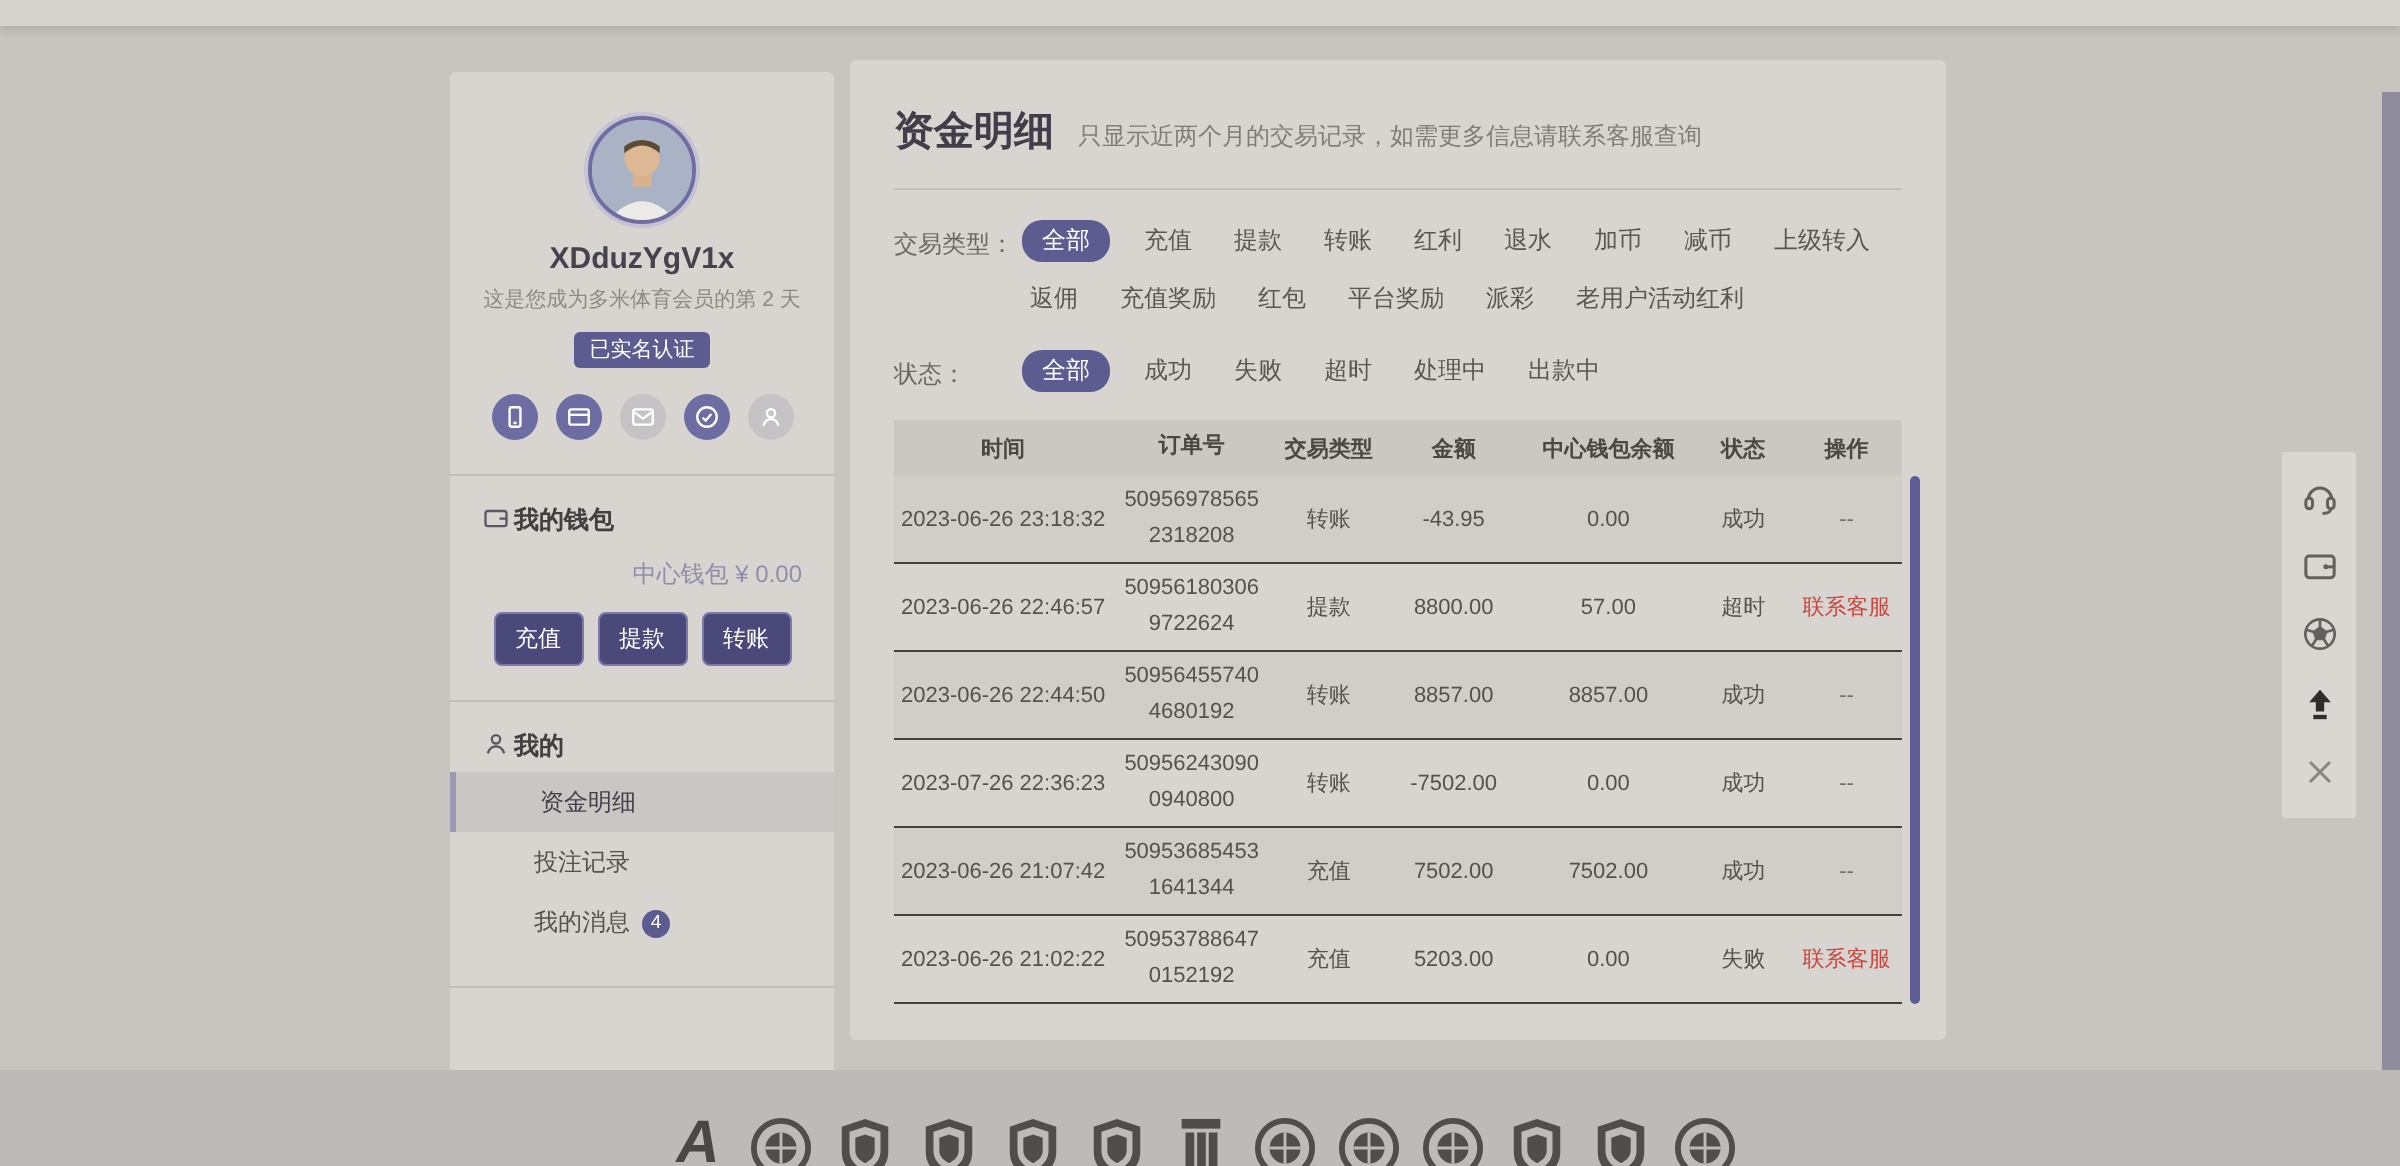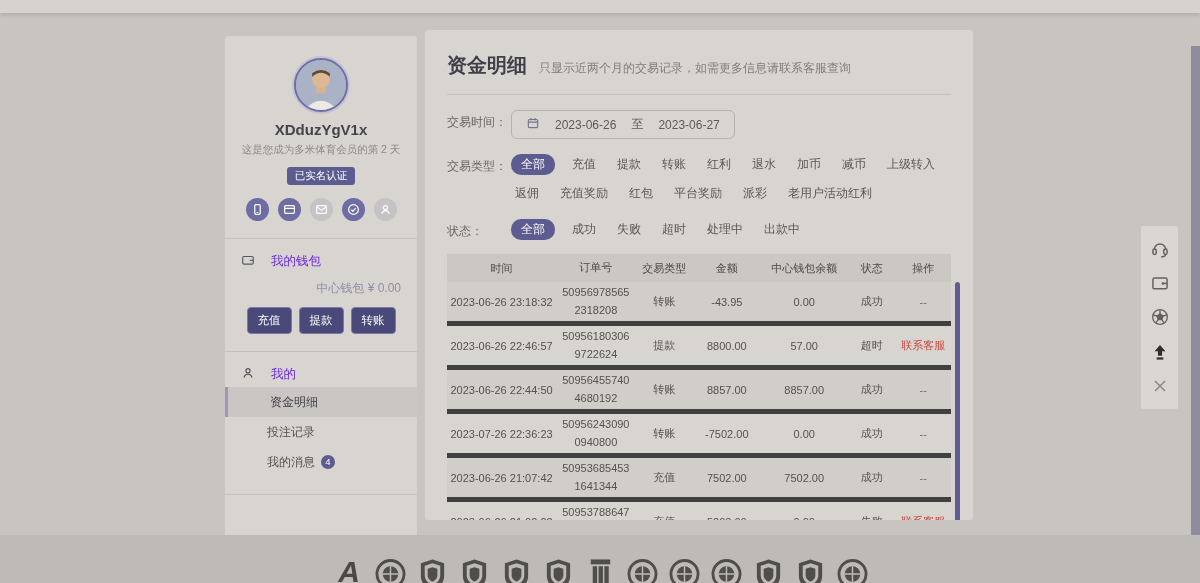--- a/index.html
+++ b/index.html
@@ -15,21 +15,21 @@
   .avatar-wrap svg{display:block;width:100%;height:100%}
   .uname{margin-top:9px;text-align:center;font-size:15px;font-weight:bold;color:#45434e}
   .unote{margin-top:5px;text-align:center;font-size:10.5px;color:#8d8a84}
   .vbadge-row{text-align:center;margin-top:8px}
   .vbadge{display:inline-block;background:#5d5c91;color:#fff;font-size:10.5px;padding:2px 8px;border-radius:3px}
   .vicons{display:flex;justify-content:center;gap:9px;margin-top:13px}
   .vicon{width:23px;height:23px;border-radius:50%;background:#c6c3c7;color:#fff;display:flex;align-items:center;justify-content:center}
   .vicon.on{background:#6e6da3}
   .vicon svg{width:13px;height:13px}
   .sb-divider{height:1px;background:#c3c0bb;margin:17px -16px 0}
-  .sec-head{display:flex;align-items:center;gap:16px;margin-top:14px;font-size:12.5px;font-weight:normal;color:#6d28d9}
+  .sec-head{display:flex;align-items:center;gap:2px;margin-top:14px;font-size:12.5px;font-weight:bold;color:#404040}
   .sec-head svg{width:14px;height:14px;color:#5a5864}
   .balance{margin-top:10px;text-align:right;font-size:12px;color:#8f8da9}
   .wallet-btns{display:flex;justify-content:center;gap:7px;margin-top:10px}
   .wbtn{background:#4a4979;border:1px solid #7a79a8;color:#fff;font-size:11.5px;padding:5px 10px;border-radius:4px;cursor:pointer;font-family:inherit}
   .menu{margin-top:4px}
   .mitem{position:relative;height:30px;line-height:30px;padding-left:26px;font-size:12px;color:#55524e;cursor:pointer}
   .mitem.active{margin:0 -16px;padding-left:42px;background:#cac6c3;border-left:3px solid #9b99b3;color:#403e48}
   .mbadge{display:inline-block;margin-left:6px;width:14px;height:14px;line-height:14px;border-radius:50%;background:#5d5c91;color:#fff;font-size:9.5px;text-align:center;vertical-align:1px}
 
   
@@ -42,22 +42,22 @@
   .f-label{flex:0 0 64px;padding-top:4px}
   .datebox{display:inline-flex;align-items:center;gap:15px;border:1px solid #b6b3ae;border-radius:6px;padding:5px 14px;color:#5d5a55}
   .datebox svg{width:14px;height:14px;color:#74728c}
   .opts{flex:1;display:flex;flex-wrap:wrap;align-items:center;gap:8px 13px}
   .opt{font-size:12px;color:#5a5751;cursor:pointer;padding:2px 4px}
   .opt.sel{background:#5d5c91;color:#fff;border-radius:10px;padding:2px 10px}
 
   
   .tablewrap{position:relative;margin-top:14px}
   .thead,.trow{display:flex;align-items:center;text-align:center}
-  .thead{background:#cbc8c4;height:28px;font-size:11px;font-weight:normal;color:#4a4843}
-  .trow{min-height:44px;font-size:11px;color:#55524d;border-bottom:5px solid #404040}
+  .thead{background:#cbc8c4;height:28px;font-size:11px;font-weight:bold;color:#4a4843}
+  .trow{min-height:44px;font-size:11px;color:#55524d;border-bottom:1px solid #404040}
   .trow:nth-child(odd){background:#d1cdc9}
   .c1{width:110px}.c2{width:80px;word-break:break-all;padding:0 6px;line-height:1.6}.c3{width:58px}.c4{width:68px}.c5{width:88px}.c6{width:48px}.c7{width:56px}
   .oplink{color:#c9473f;cursor:pointer}
   .opnone{color:#6f6c67}
   .tscroll{position:absolute;right:-9px;top:28px;bottom:0;width:5px;border-radius:3px;background:#5f5e94}
 
   
   .floatbar{position:absolute;left:1141px;top:226px;width:37px;height:183px;background:#dad7d3;border-radius:2px;display:flex;flex-direction:column;align-items:center;justify-content:space-around;padding:6px 0}
   .fbtn{width:22px;height:22px;display:flex;align-items:center;justify-content:center;color:#63615e;cursor:pointer}
   .fbtn svg{width:20px;height:20px}
@@ -154,32 +154,20 @@
 
 </div>
 
 <div class="card main">
   <div class="m-head">
     <span class="m-title">资金明细</span>
     <span class="m-sub">只显示近两个月的交易记录，如需更多信息请联系客服查询</span>
   </div>
   <div class="m-divider"></div>
 
-  <div class="filter-row">
-    <span class="f-label">交易时间：</span>
-    <span class="datebox">
-      <span><svg viewBox="0 0 24 24" fill="none" stroke="currentColor" stroke-width="2">
-            <rect x="4" y="6" width="16" height="14" rx="2"></rect>
-            <path d="M4 10.5h16M8.5 3.5v4M15.5 3.5v4"></path>
-          </svg></span>
-      <span>2023-06-26</span>
-      <span>至</span>
-      <span>2023-06-27</span>
-    </span>
-  </div>
 
   <div class="filter-row">
     <span class="f-label">交易类型：</span>
     <span class="opts">
         <span class="opt sel">全部</span>
         <span class="opt">充值</span>
         <span class="opt">提款</span>
         <span class="opt">转账</span>
         <span class="opt">红利</span>
         <span class="opt">退水</span>

